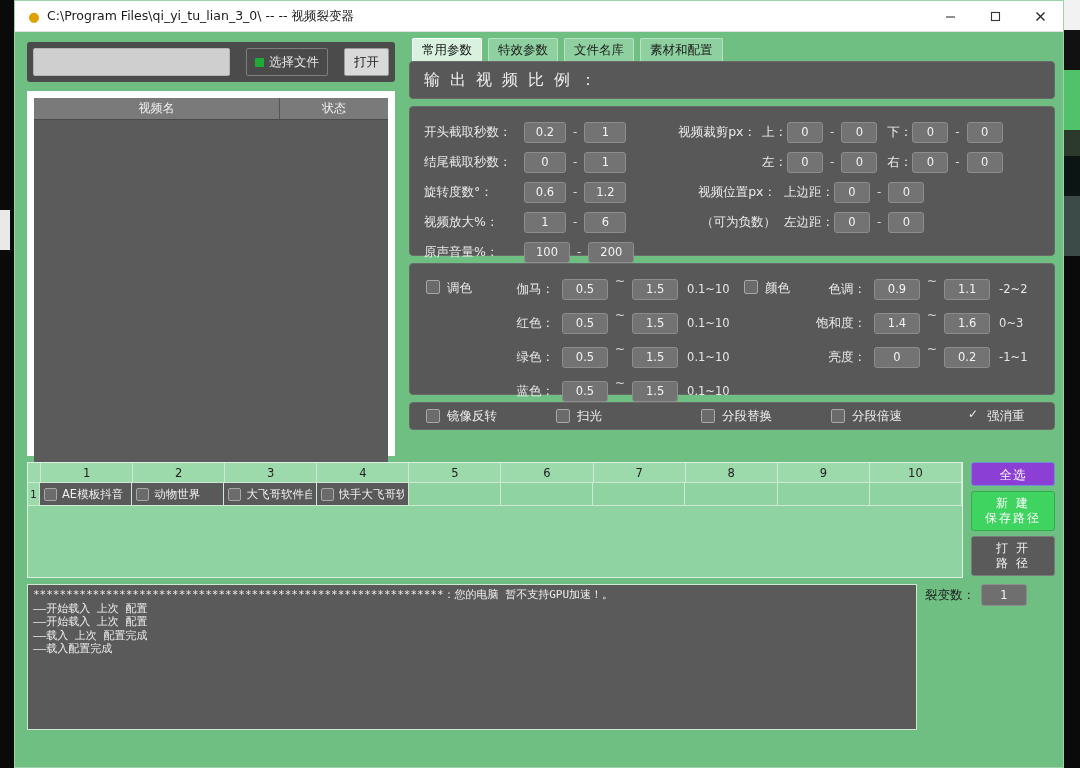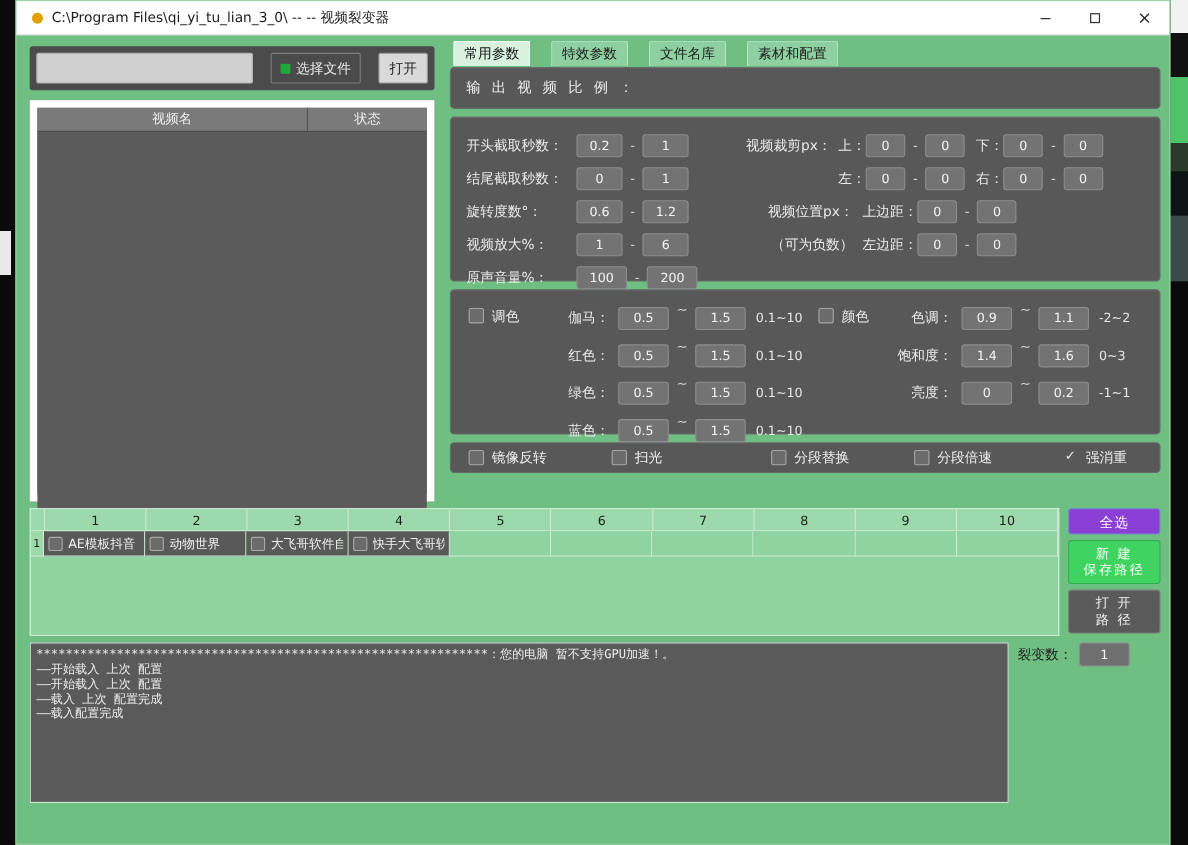--- a/index.html
+++ b/index.html
@@ -79,33 +79,33 @@
   }
   .lh-cell{
     font-size:12px;color:#f0f0f0;display:flex;align-items:center;justify-content:center;
     border-right:1px solid #555;
   }
   .lh-cell.c1{flex:1;}
   .lh-cell.c2{width:108px;border-right:none;}
   .list-body{height:100%;background:#5b5b5b;}
 
   
-  .tabs{display:flex;align-items:flex-start;height:24px;padding-left:3px;gap:19px;}
+  .tabs{display:flex;align-items:center;height:24px;padding-left:3px;gap:6px;}
   .tab{
     font-size:12.5px;color:#1a1a1a;padding:3px 9px 4px 9px;background:#8fd0a0;
     border:1px solid #b7e3c3;border-bottom:none;border-radius:2px 2px 0 0;line-height:15px;
   }
   .tab.active{background:#d9f2e0;color:#111;border-color:#ffffff;}
 
   .panel{
     background:#585858;border:1px solid #6a6a6a;border-radius:4px;margin-bottom:7px;
     box-sizing:border-box;
   }
   .panel.ratio{height:38px;display:flex;align-items:center;padding:0 14px;}
-  .lbl-spaced{font-size:13px;color:#efefef;letter-spacing:3px;}
+  .lbl-spaced{font-size:16px;color:#efefef;letter-spacing:3px;font-family:Liberation Serif, serif;}
   .select{
     margin-left:auto;width:318px;height:24px;background:#8a8a8a;border:1px solid #a6a6a6;
     border-radius:3px;display:flex;align-items:center;padding:0 6px;box-sizing:border-box;
     color:#f2f2f2;font-size:12px;
   }
   .select .caret{margin-left:auto;font-size:9px;color:#3a3a3a;}
 
   .panel.nums{height:150px;display:flex;padding:10px 0 0 0;}
   .col-left{width:250px;padding-left:14px;box-sizing:border-box;}
   .col-right{flex:1;padding-left:4px;box-sizing:border-box;}

